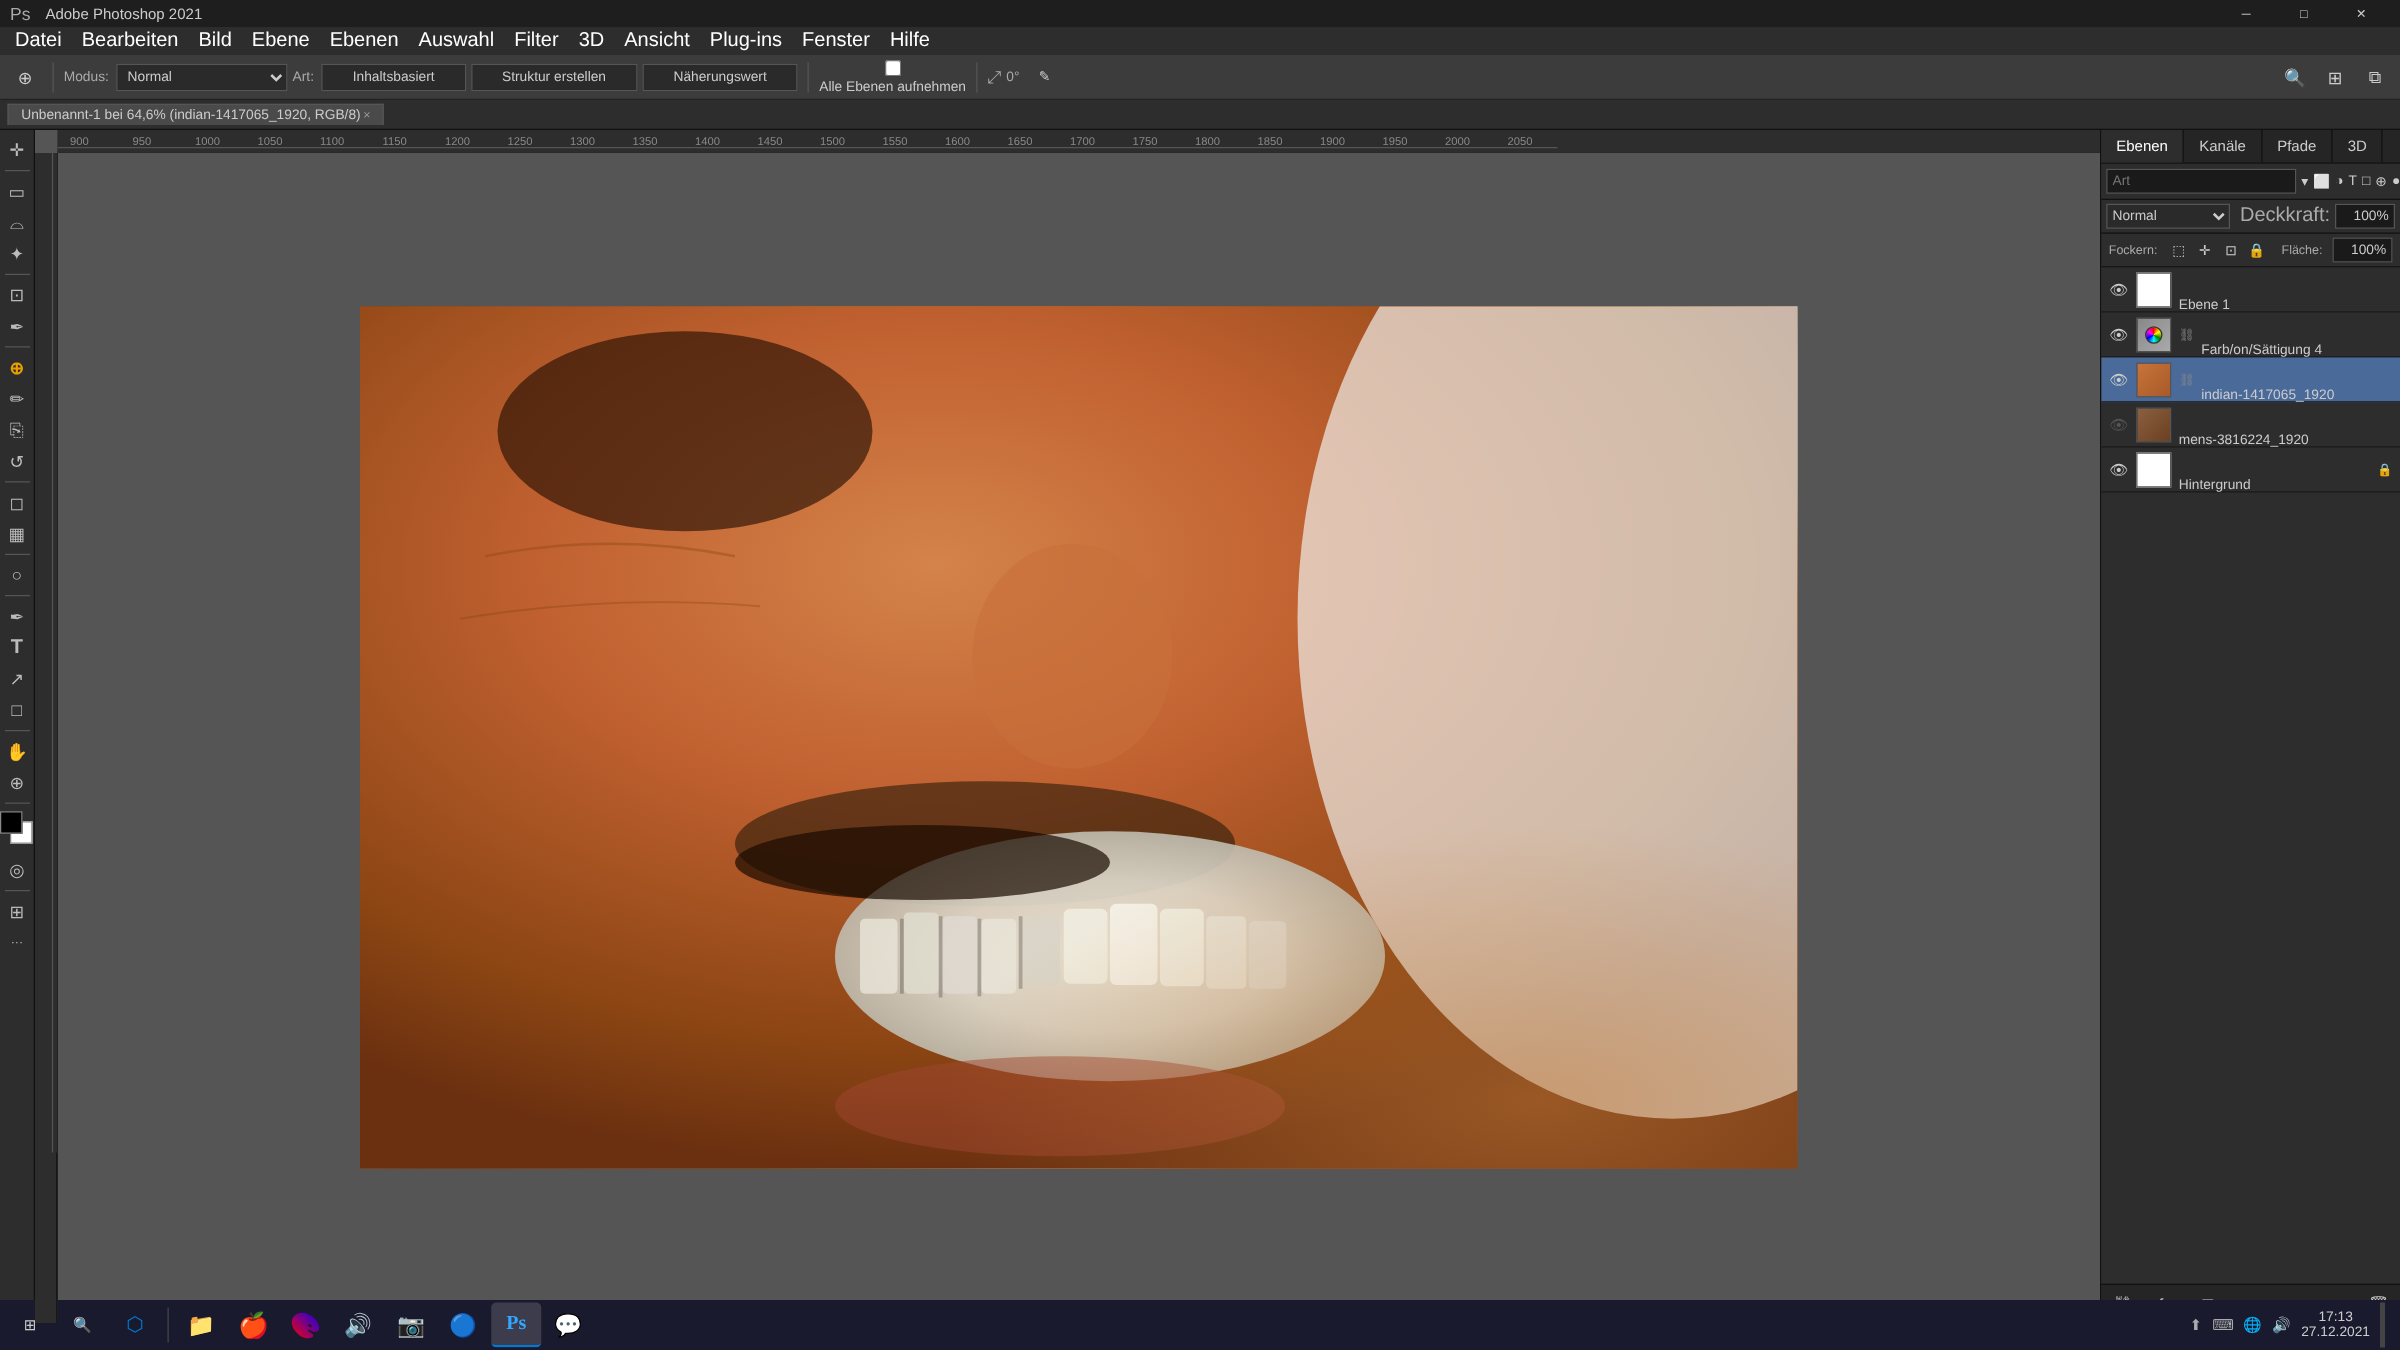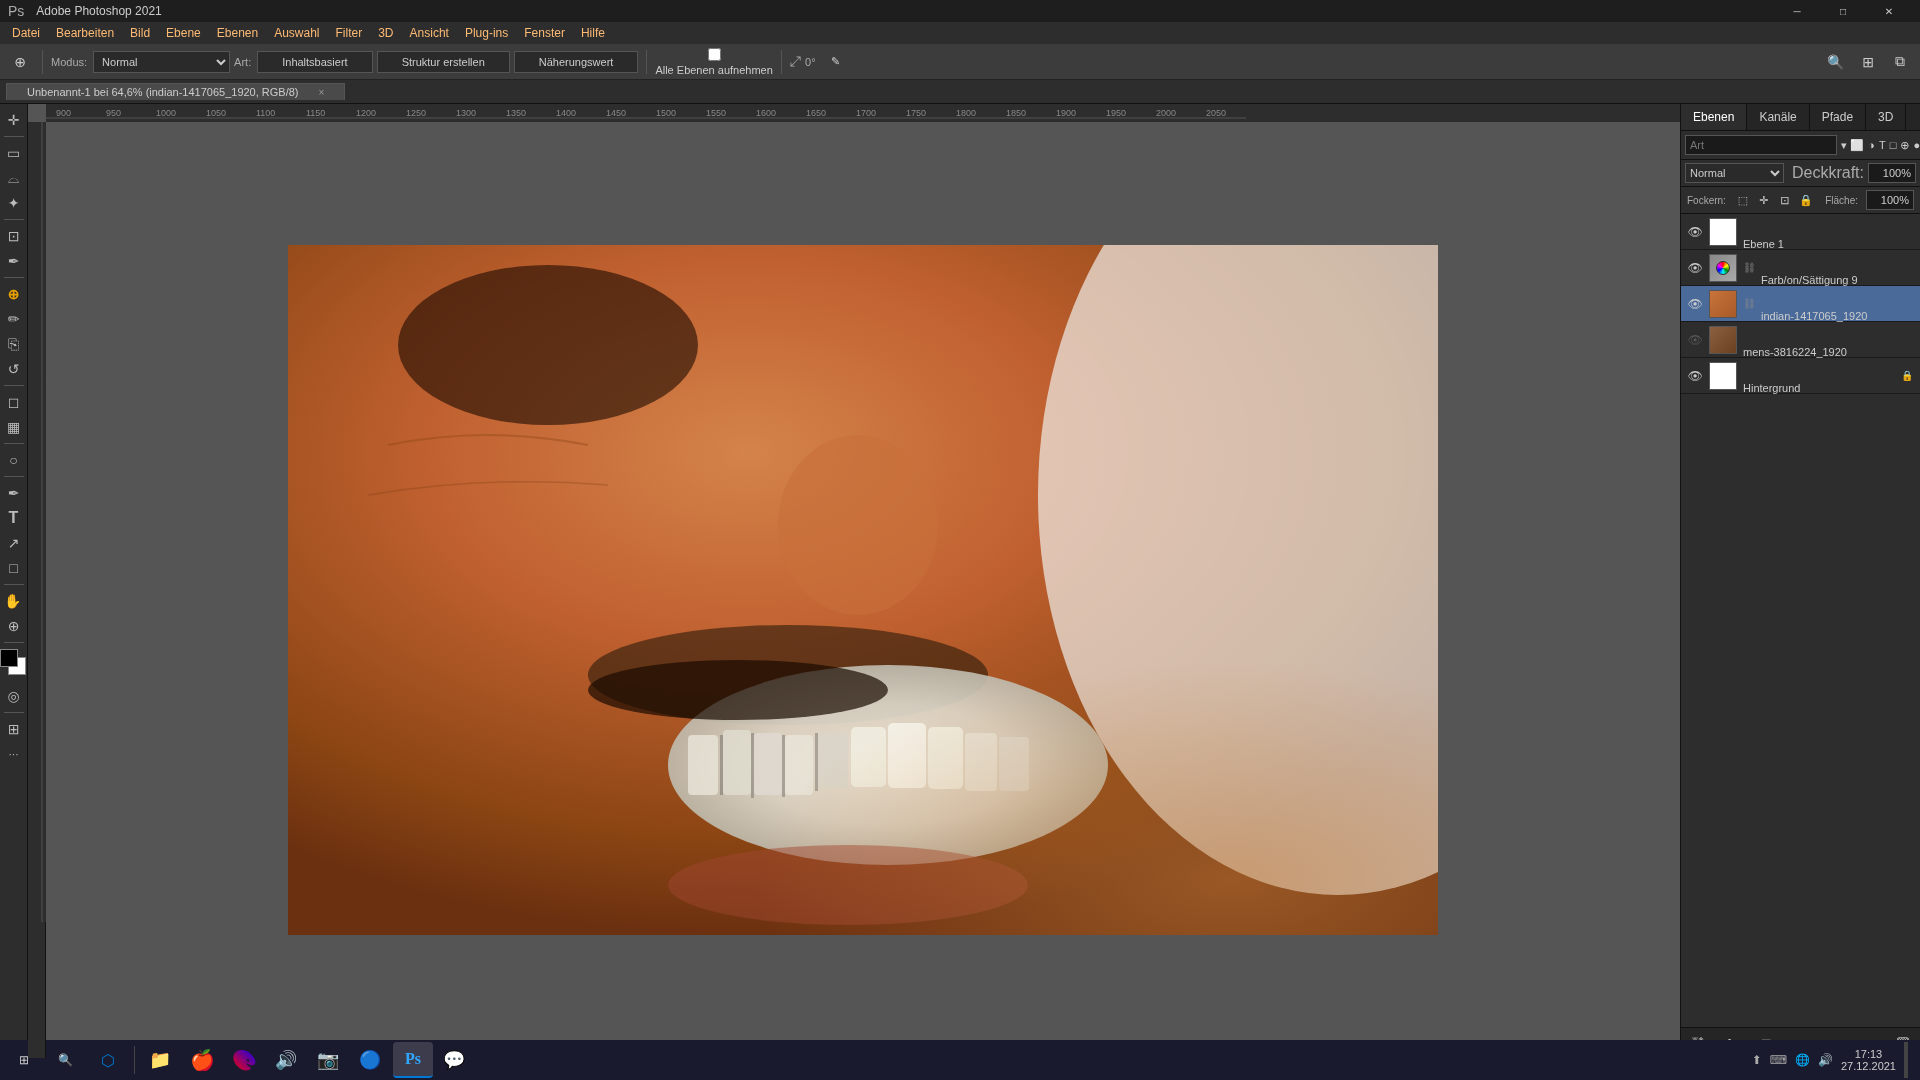--- a/index.html
+++ b/index.html
@@ -14,21 +14,21 @@
     #titlebar .title-left { display: flex; align-items: center; gap: 12px; }
     #titlebar .title-text { color: #ccc; font-size: 12px; }
     #titlebar .win-controls { display: flex; gap: 0; }
     #titlebar .win-btn { width: 46px; height: 22px; display: flex; align-items: center; justify-content: center; color: #ccc; font-size: 10px; cursor: pointer; }
 
     
     #menubar {
       width: 100%; height: 22px; background: #2d2d2d;
       display: flex; align-items: center; padding: 0 4px;
     }
-    .menu-item { padding: 2px 8px; color: #fdba74; cursor: pointer; font-size: 12px; }
+    .menu-item { padding: 2px 8px; color: #ffffff; cursor: pointer; font-size: 16px; }
 
     
     #toolbar {
       width: 100%; height: 36px; background: #3c3c3c;
       display: flex; align-items: center; padding: 0 6px; gap: 4px;
       border-bottom: 1px solid #222;
     }
     .tool-btn { width: 28px; height: 28px; background: #3c3c3c; border: none; color: #ccc; cursor: pointer; display: flex; align-items: center; justify-content: center; font-size: 14px; }
     .tool-separator { width: 1px; height: 24px; background: #555; margin: 0 4px; }
     .tool-label { color: #aaa; font-size: 11px; margin-right: 2px; }
@@ -36,21 +36,21 @@
     .tool-text-btn { background: #2a2a2a; border: 1px solid #555; color: #ccc; font-size: 11px; height: 22px; padding: 0 24px; cursor: pointer; white-space: nowrap; }
     .tool-check-label { display: flex; align-items: center; gap: 3px; font-size: 11px; color: #ccc; flex-direction: column; }
     .tool-check-label input { margin: 0; }
 
     
     #tabbar {
       width: 100%; height: 24px; background: #2d2d2d;
       display: flex; align-items: center; padding: 0 6px;
       border-bottom: 1px solid #111;
     }
-    .doc-tab { background: #3c3c3c; border: 1px solid #555; border-bottom: none; padding: 2px 20px; font-size: 11px; color: #ccc; cursor: pointer; display: flex; align-items: center; gap: 20px; }
+    .doc-tab { background: #3c3c3c; border: 1px solid #555; border-bottom: none; padding: 2px 10px; font-size: 11px; color: #ccc; cursor: pointer; display: flex; align-items: center; gap: 2px; }
     .doc-tab.active { background: #4a4a4a; }
     .doc-tab .close-x { font-size: 10px; color: #999; cursor: pointer; }
 
     
     #main-layout {
       display: flex; width: 100%; height: calc(1080px - 22px - 22px - 36px - 24px - 22px);
     }
 
     
     #left-toolbar {
@@ -433,21 +433,21 @@
           <div class="layer-thumb layer-thumb-white"></div>
           <span class="layer-name">Ebene 1</span>
         </div>
 
         <div class="layer-item">
           <span class="layer-vis">👁</span>
           <div class="layer-thumb layer-thumb-saturation" style="display:flex;align-items:center;justify-content:center;">
             <div style="width:14px;height:14px;border-radius:50%;background:conic-gradient(red,yellow,green,cyan,blue,magenta,red);border:1px solid #333;"></div>
           </div>
           <span class="layer-chain">⛓</span>
-          <span class="layer-name">Farb/on/Sättigung 9</span>
+          <span class="layer-name">Farb/on/Sättigung 4</span>
         </div>
 
         <div class="layer-item active">
           <span class="layer-vis">👁</span>
           <div class="layer-thumb layer-thumb-face" style="background:linear-gradient(135deg,#c8733a,#a85a28);"></div>
           <span class="layer-chain">⛓</span>
           <span class="layer-name">indian-1417065_1920</span>
         </div>
 
         <div class="layer-item">

